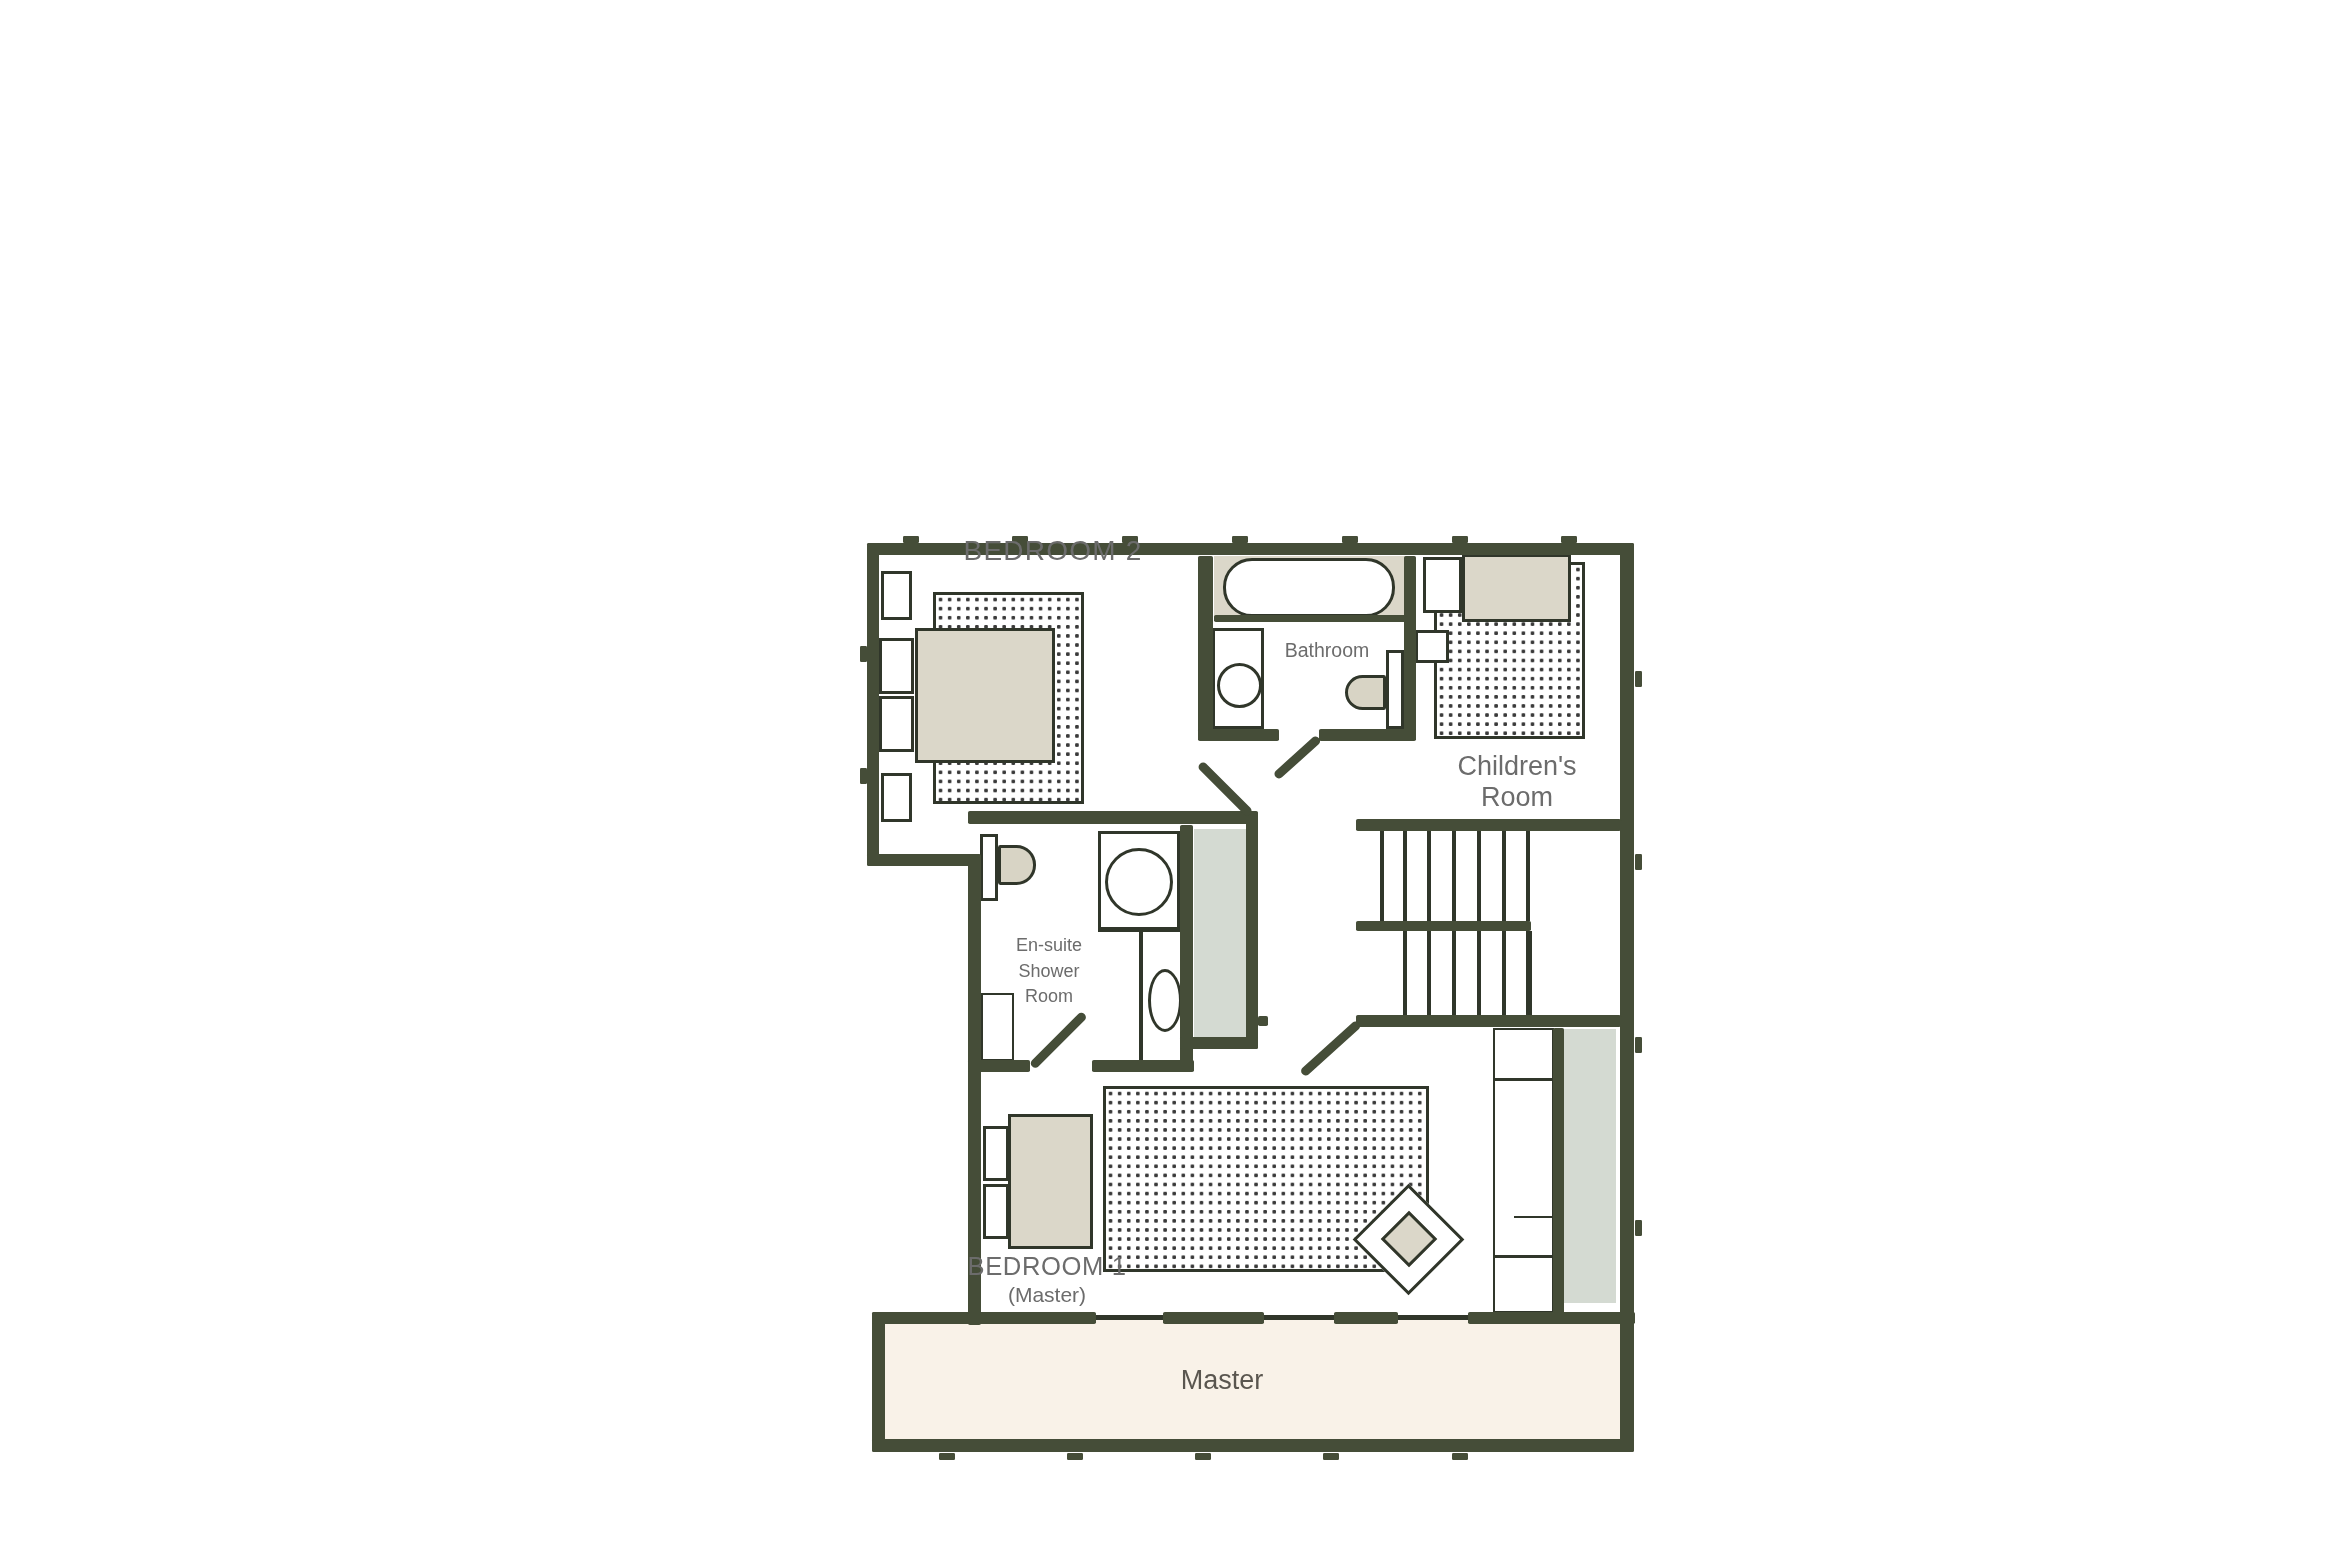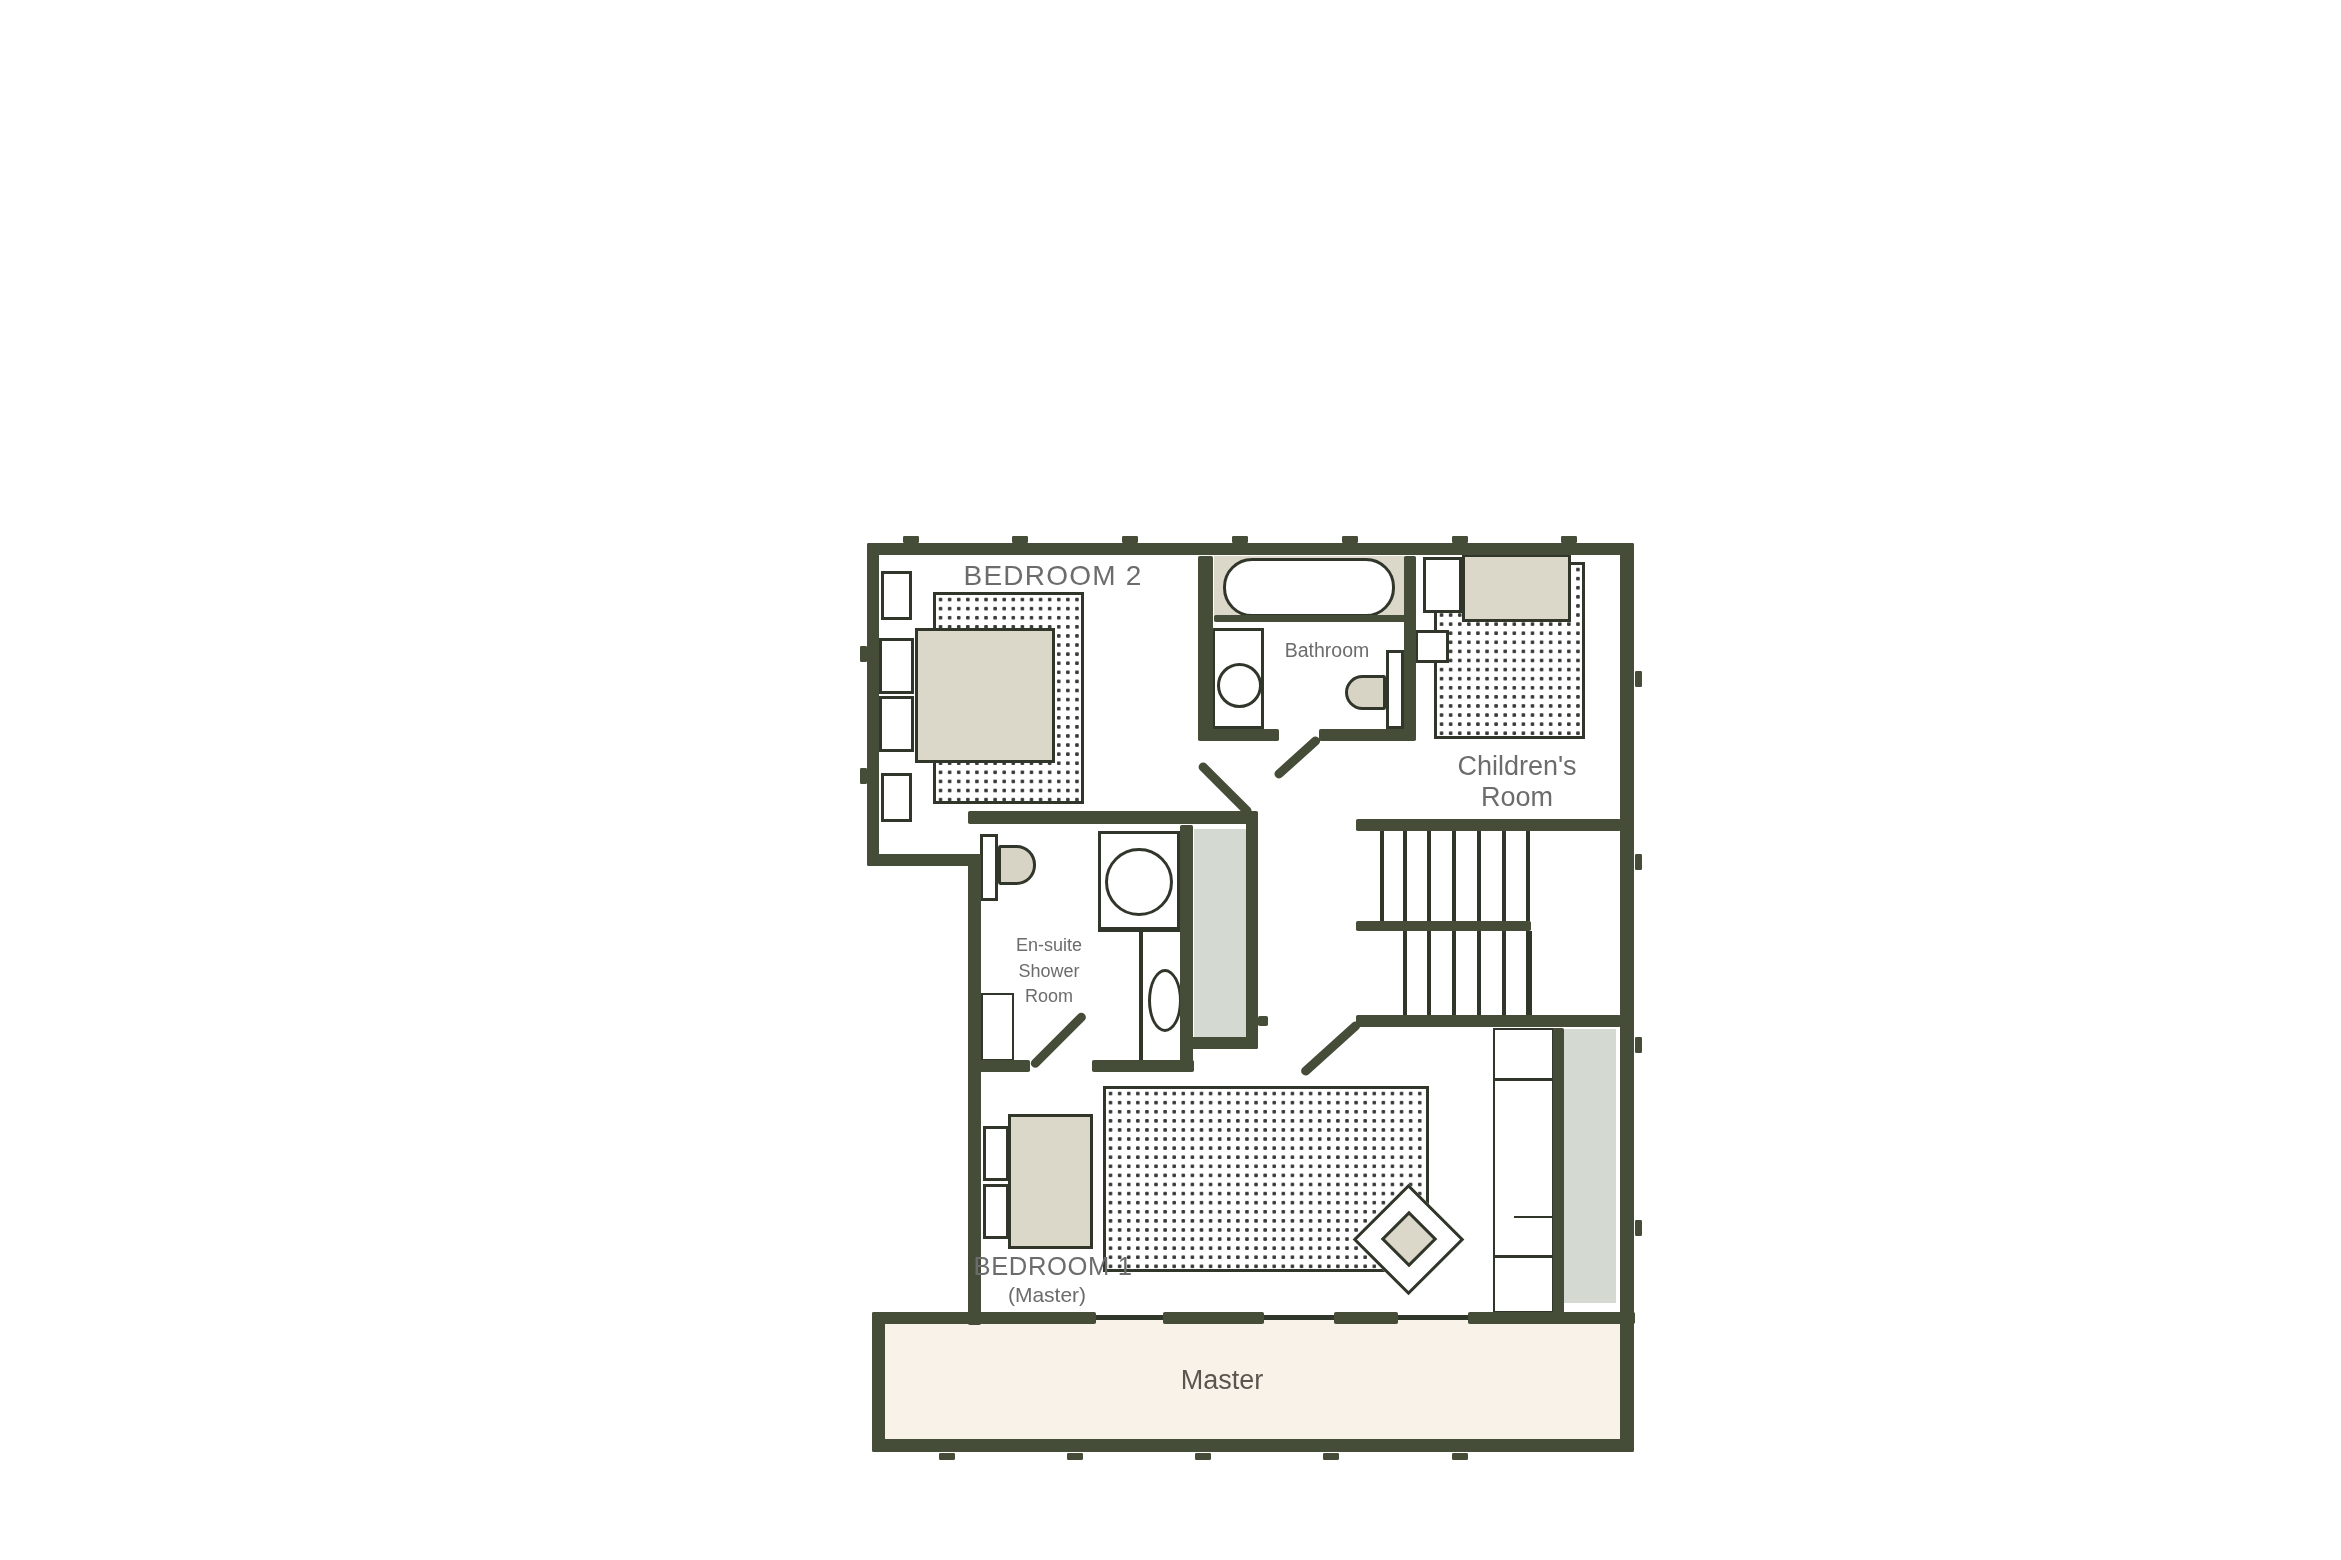--- a/index.html
+++ b/index.html
@@ -144,25 +144,25 @@
   <div class="tick" style="left:1195px;top:1453px;width:16px;height:7.3px;"></div>
   <div class="tick" style="left:1323px;top:1453px;width:16px;height:7.3px;"></div>
   <div class="tick" style="left:1452px;top:1453px;width:16px;height:7.3px;"></div>
   <div class="tick" style="left:860px;top:646px;width:7.3px;height:16px;"></div>
   <div class="tick" style="left:860px;top:768px;width:7.3px;height:16px;"></div>
   <div class="tick" style="left:1635px;top:671px;width:7.3px;height:16px;"></div>
   <div class="tick" style="left:1635px;top:854px;width:7.3px;height:16px;"></div>
   <div class="tick" style="left:1635px;top:1037px;width:7.3px;height:16px;"></div>
   <div class="tick" style="left:1635px;top:1220px;width:7.3px;height:16px;"></div>
 
-  <div class="label" style="left:1053px;top:576px;font-size:28px;letter-spacing:1.2px;">BEDROOM 2</div>
+  <div class="label" style="left:1053px;top:551px;font-size:28px;letter-spacing:1.2px;">BEDROOM 2</div>
   <div class="label" style="left:1327px;top:651px;font-size:19.5px;">Bathroom</div>
   <div class="label" style="left:1517px;top:782px;font-size:27px;line-height:1.15;">Children's
 Room</div>
   <div class="label" style="left:1049px;top:971px;font-size:18px;line-height:1.42;">En-suite
 Shower
 Room</div>
-  <div class="label" style="left:1047px;top:1266px;font-size:25.6px;letter-spacing:0.6px;margin-left:6px;">BEDROOM 1</div>
+  <div class="label" style="left:1047px;top:1266px;font-size:25.6px;letter-spacing:0.6px;">BEDROOM 1</div>
   <div class="label" style="left:1047px;top:1295px;font-size:21px;">(Master)</div>
   <div class="label" style="left:1222px;top:1380px;font-size:27px;color:#5a564f;">Master</div>
 
 </div>
 
 
 </body></html>

